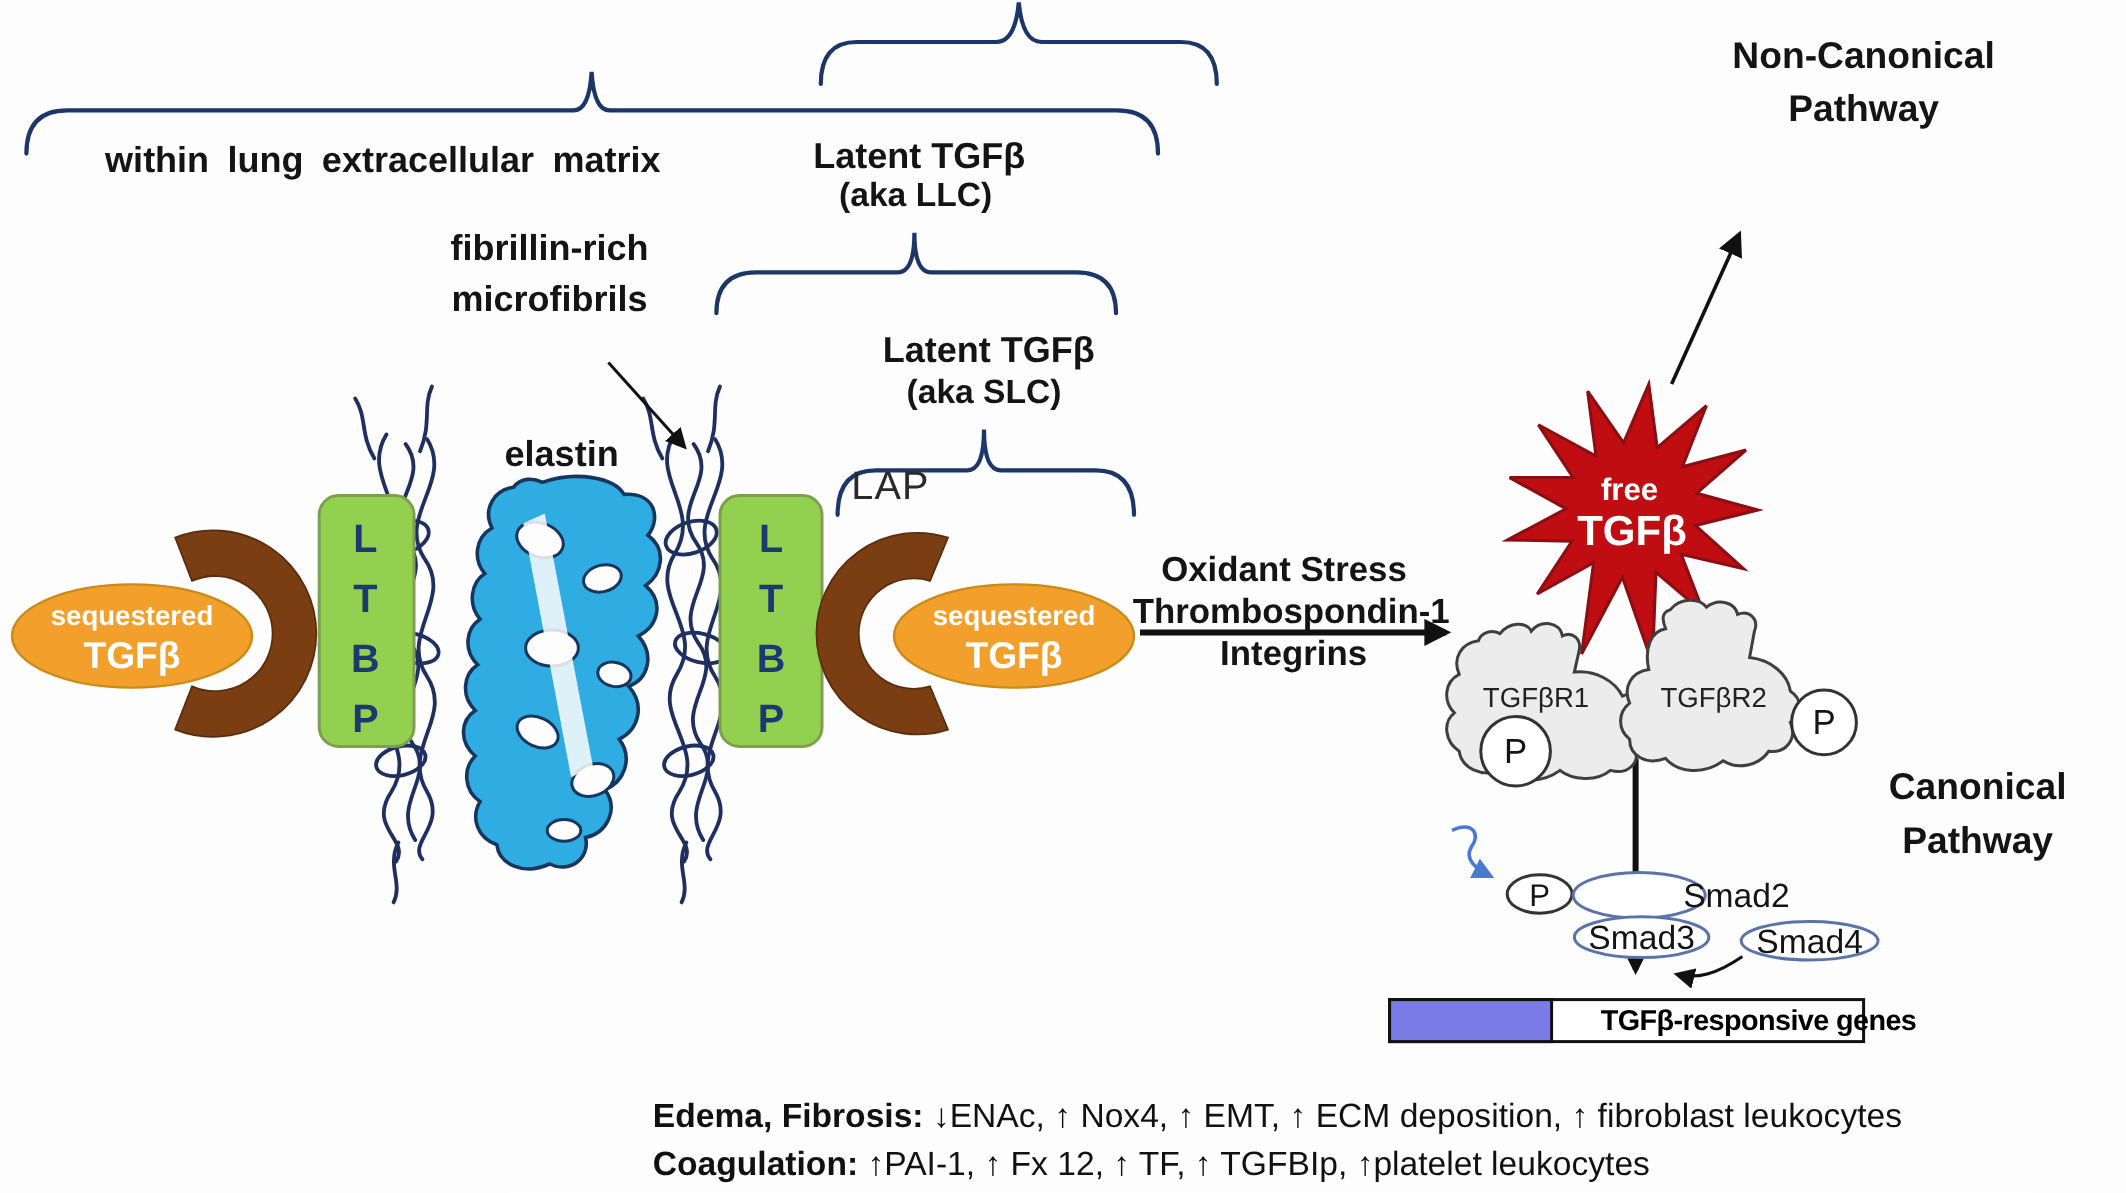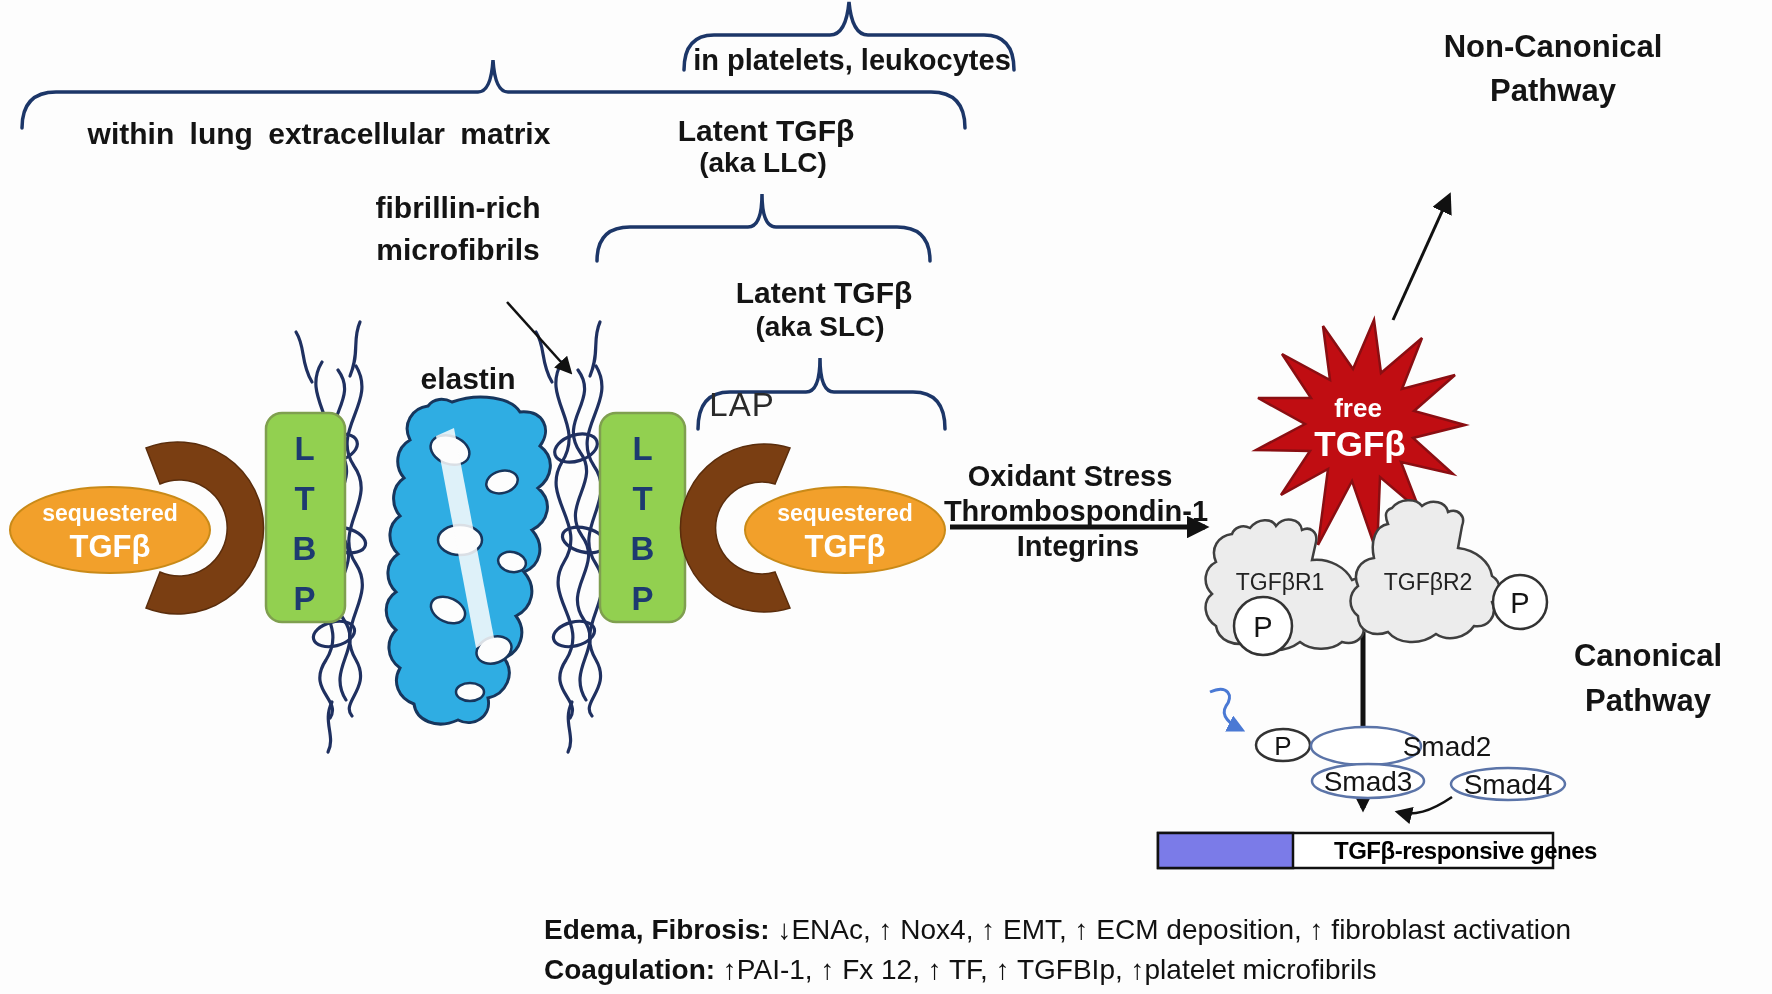--- a/index.html
+++ b/index.html
@@ -117,21 +117,20 @@
     <ellipse cx="1368" cy="781" rx="56" ry="17" fill="#fff" stroke="#5B74A8" stroke-width="2.5"></ellipse>
     <ellipse cx="1508" cy="784" rx="57" ry="16" fill="#fff" stroke="#5B74A8" stroke-width="2.5"></ellipse>
   </g>
 
   <g>
     <rect x="1158" y="833" width="395" height="35" fill="#fff" stroke="#111" stroke-width="2.5"></rect>
     <rect x="1158" y="833" width="135" height="35" fill="#7B7BE8" stroke="#111" stroke-width="2.5"></rect>
   </g>
 </svg>
 
-<div class="lbl" style="left:852px;top:60px;font-size:29px;">in platelets, leukocytes</div>
 <div class="lbl" style="left:319px;top:134px;font-size:30px;word-spacing:7px;">within lung extracellular matrix</div>
 <div class="lbl" style="left:766px;top:131px;font-size:30px;">Latent TGFβ</div>
 <div class="lbl" style="left:763px;top:163px;font-size:28px;">(aka LLC)</div>
 <div class="lbl" style="left:458px;top:208px;font-size:30px;">fibrillin-rich</div>
 <div class="lbl" style="left:458px;top:250px;font-size:30px;">microfibrils</div>
 <div class="lbl" style="left:824px;top:293px;font-size:30px;">Latent TGFβ</div>
 <div class="lbl" style="left:820px;top:327px;font-size:28px;">(aka SLC)</div>
 <div class="lbl" style="left:468px;top:379px;font-size:30px;">elastin</div>
 <div class="lbl reg" style="left:742px;top:404px;font-size:33px;font-weight:500;color:#2a2a2a;letter-spacing:1px;">LAP</div>
 
@@ -162,19 +161,19 @@
 <div class="lbl reg" style="left:1520px;top:603px;font-size:29px;">P</div>
 
 <div class="lbl reg" style="left:1283px;top:746px;font-size:26px;">P</div>
 <div class="lbl reg" style="left:1447px;top:747px;font-size:28px;">Smad2</div>
 <div class="lbl reg" style="left:1368px;top:782px;font-size:28px;">Smad3</div>
 <div class="lbl reg" style="left:1508px;top:785px;font-size:28px;">Smad4</div>
 
 <div class="genes-lbl" style="left:1302px;top:851px;margin-left:32px;">TGFβ-responsive genes</div>
 
 <div class="outcome" style="left:544px;top:930px;">
-  <b>Edema, Fibrosis:</b><span> ↓ENAc, ↑ Nox4, ↑ EMT, ↑ ECM deposition, ↑ fibroblast activation</span>
+  <b>Edema, Fibrosis:</b><span> ↓ENAc, ↑ Nox4, ↑ EMT, ↑ ECM deposition, ↑ fibroblast leukocytes</span>
 </div>
 <div class="outcome" style="left:544px;top:970px;">
-  <b>Coagulation:</b><span> ↑PAI-1, ↑ Fx 12, ↑ TF, ↑ TGFBIp, ↑platelet microfibrils</span>
+  <b>Coagulation:</b><span> ↑PAI-1, ↑ Fx 12, ↑ TF, ↑ TGFBIp, ↑platelet leukocytes</span>
 </div>
 
 </div>
 
 </body></html>

